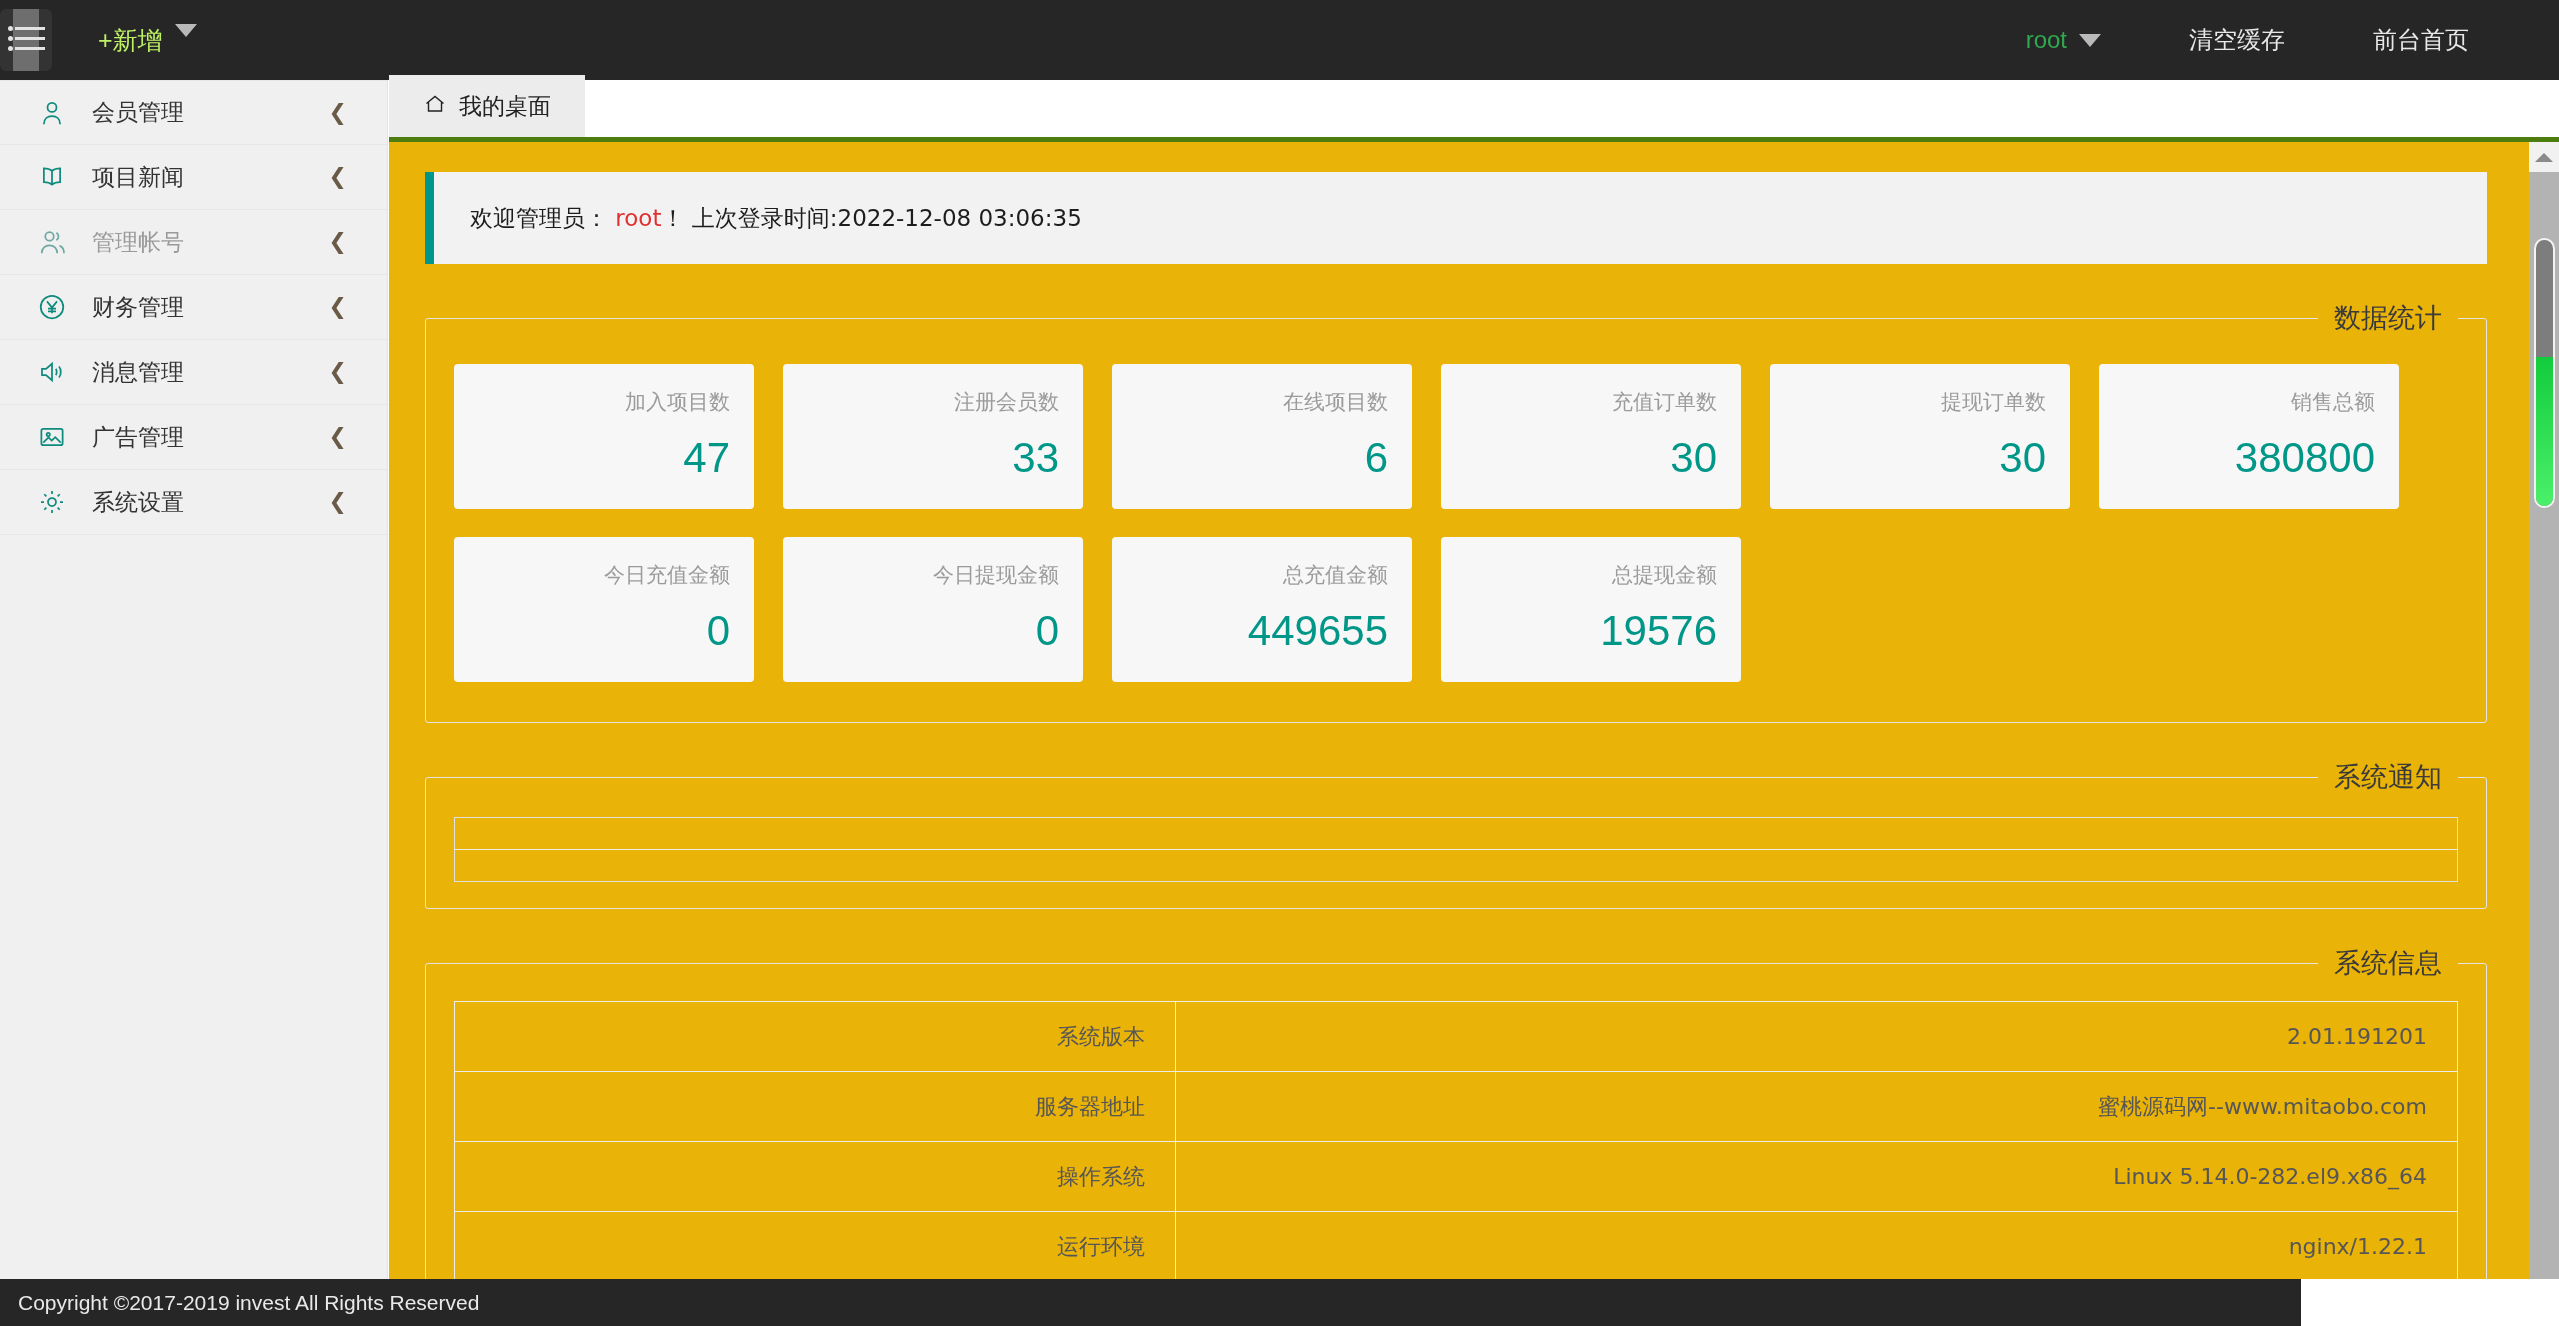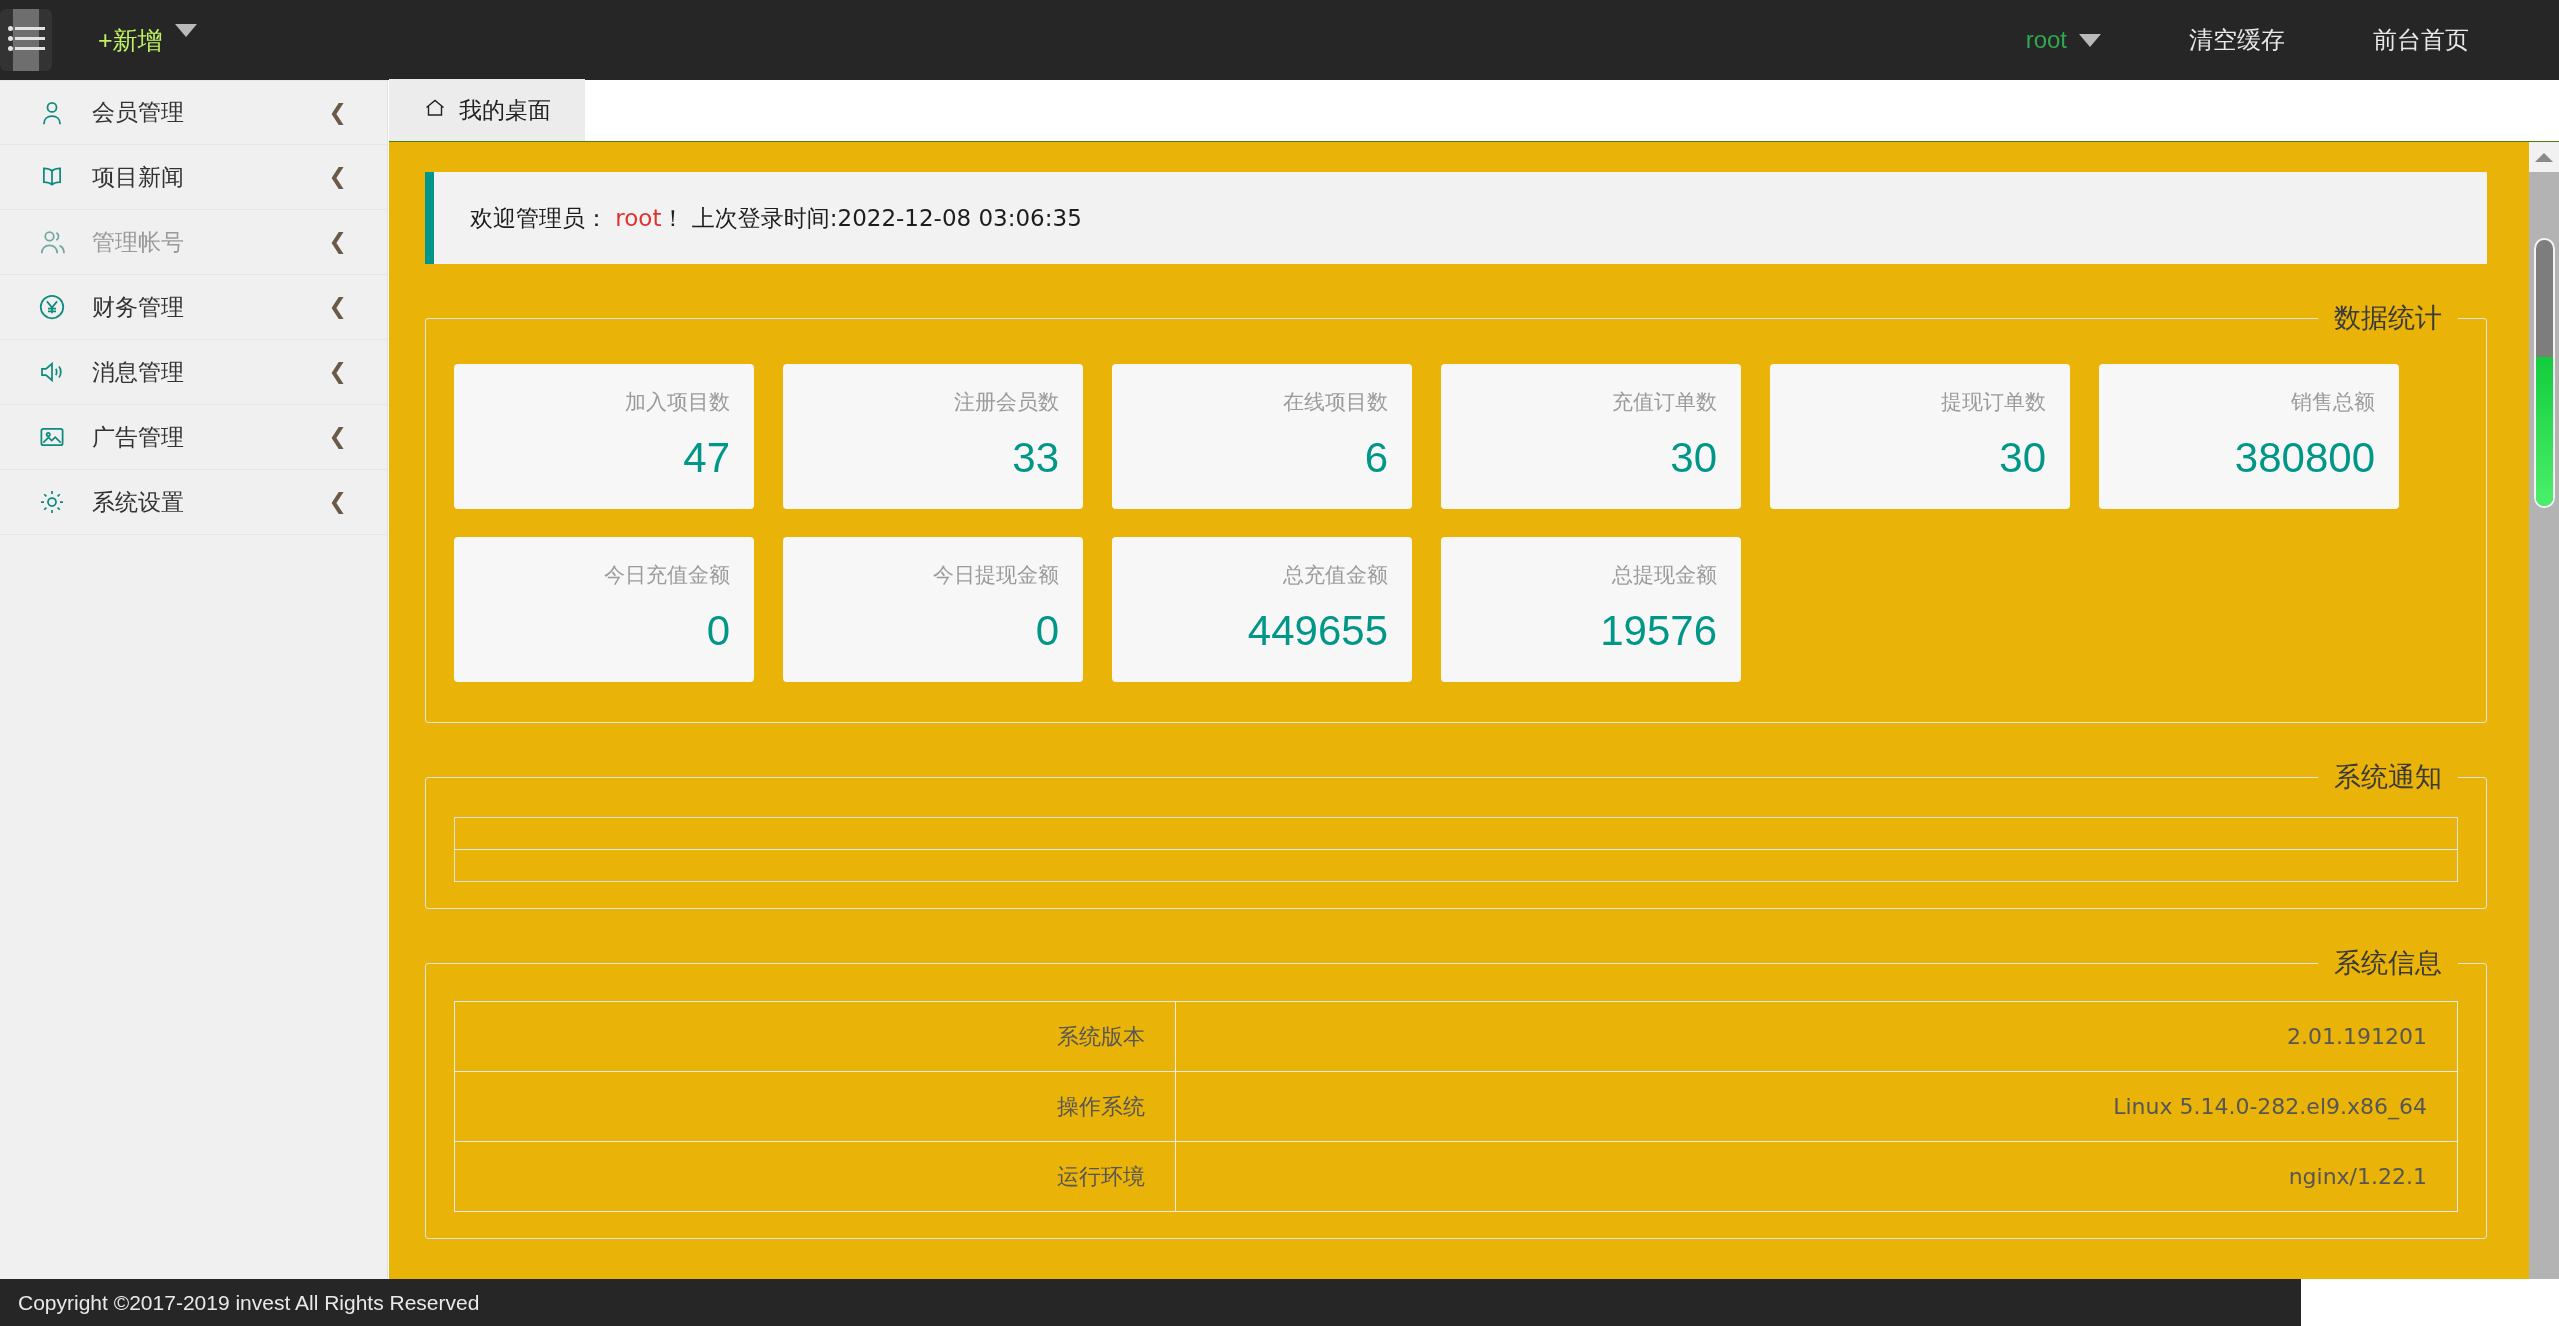--- a/index.html
+++ b/index.html
@@ -40,21 +40,21 @@
     color:#0f8b7e; flex:0 0 40px; }
   .mi-icon svg { display:block; }
   .mi-label { font-size:23px; color:#333; margin-left:20px; flex:1;
     font-family:"DejaVu Sans","Liberation Sans",sans-serif; }
   .menu-item.muted .mi-label { color:#9a9a9a; }
   .menu-item.muted .mi-icon { color:#6fa9a2; }
   .mi-chev { color:#6b5a48; font-size:22px; line-height:1; }
 
   
   .tabbar { position:absolute; top:80px; left:389px; right:0; height:62px;
-    background:#fff; border-bottom:1px solid #4d7c0f; display:flex; align-items:flex-end; }
+    background:#fff; border-bottom:5px solid #4d7c0f; display:flex; align-items:flex-end; }
   .tab { height:62px; padding:0 34px; display:flex; align-items:center; gap:12px;
     background:#ececec; font-size:23px; color:#222; cursor:pointer;
     font-family:"DejaVu Sans","Liberation Sans",sans-serif; }
   .home-ico { display:inline-block; }
 
   
   .content { position:absolute; top:142px; left:389px; right:30px; bottom:47px;
     background:#eab308; overflow:hidden; padding:0;text-align:right; }
   .inner { padding:30px 42px 0 36px; }
 
@@ -300,20 +300,24 @@
 
       <fieldset class="box">
         <legend>系统信息</legend>
         <table class="info-table">
           <tbody>
               <tr>
             <td class="k">系统版本</td>
             <td>2.01.191201</td>
           </tr>
           <tr>
+            <td class="k">服务器地址</td>
+            <td>蜜桃源码网--www.mitaobo.com</td>
+          </tr>
+          <tr>
             <td class="k">操作系统</td>
             <td>Linux 5.14.0-282.el9.x86_64</td>
           </tr>
           <tr>
             <td class="k">运行环境</td>
             <td>nginx/1.22.1</td>
           </tr>
         </tbody>
           </table>
       </fieldset>

